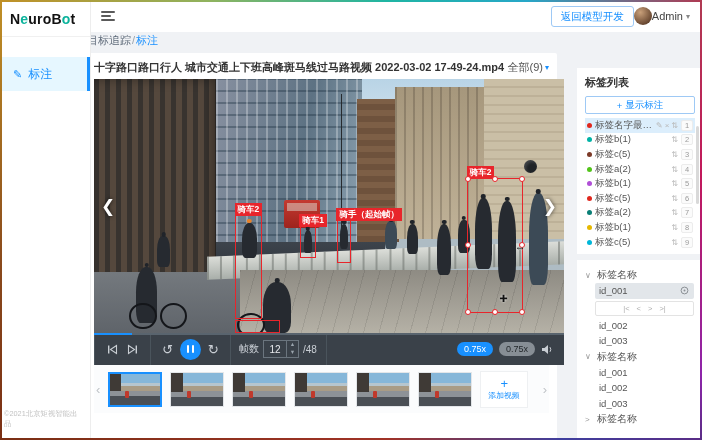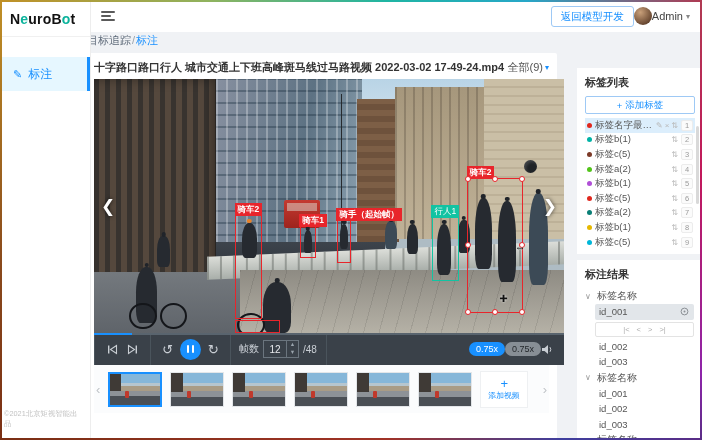--- a/index.html
+++ b/index.html
@@ -99,21 +99,21 @@
   
   .controls{position:relative;width:470px;height:32px;background:#3a4149;display:flex;align-items:stretch;color:#c9ced4;}
   .prog{position:absolute;left:0;top:0;width:100%;height:2px;background:#59646e;}
   .prog i{display:block;width:8%;height:100%;background:#1890ff;}
   .cseg{display:flex;align-items:center;border-left:1px solid #4a545c;padding:0 8px;box-sizing:border-box;}
   .cseg:first-child{border-left:none;}
   .time{width:126px;font-size:10px;letter-spacing:.2px;}
   .seg-skip{width:56px;justify-content:space-around;}
   .seg-play{width:80px;justify-content:space-around;}
   .seg-frame{width:96px;gap:4px;font-size:10px;}
-  .seg-speed{flex:1;justify-content:flex-end;padding-right:10px;text-align:center;}
+  .seg-speed{flex:1;justify-content:flex-end;gap:6px;padding-right:10px;text-align:center;}
   .ic-btn{cursor:pointer;display:flex;align-items:center;}
   .spin10{font-size:13px;color:#c9ced4;cursor:pointer;line-height:1;}
   .pause{width:21px;height:21px;border-radius:50%;background:#1890ff;display:flex;align-items:center;justify-content:center;gap:2.5px;cursor:pointer;}
   .pause i{width:2.5px;height:8px;background:#fff;border-radius:1px;}
   .finput{display:flex;border:1px solid #6b757e;height:18px;box-sizing:border-box;}
   .finput input{width:22px;background:transparent;border:none;outline:none;color:#e8eaed;font-size:10px;text-align:center;padding:0;}
   .spin{width:11px;border-left:1px solid #6b757e;display:flex;flex-direction:column;align-items:center;justify-content:space-around;cursor:pointer;}
   .spin b{font-size:5.5px;color:#9aa4ad;line-height:1;font-weight:normal;}
   .pill{font-size:9px;border-radius:8px;padding:2px 7px;cursor:pointer;}
   .pill.blue{background:#1890ff;color:#fff;}
@@ -244,23 +244,20 @@
 
         <div class="bx red" style="left:30%;top:53.5%;width:5.8%;height:41%;">
           <span class="tag red">骑车2</span>
         </div>
         <div class="bx red" style="left:43.8%;top:57.8%;width:3.4%;height:12.5%;text-align:right;">
           <span class="tag red">骑车1</span>
         </div>
         <div class="bx red" style="left:51.7%;top:55.4%;width:3%;height:17%;">
           <span class="tag red">骑手（起始帧）</span>
         </div>
-        <div class="bx teal" style="left:71.9%;top:54.3%;width:5.8%;height:25.4%;">
-          <span class="tag teal">行人1</span>
-        </div>
         <div class="bx red" style="left:79.4%;top:38.8%;width:11.8%;height:53.2%;">
           <span class="tag red">骑车2</span>
           <span class="hd" style="left:0;top:0;"></span>
           <span class="hd" style="left:50%;top:0;"></span>
           <span class="hd" style="left:100%;top:0;"></span>
           <span class="hd" style="left:0;top:50%;"></span>
           <span class="hd" style="left:100%;top:50%;"></span>
           <span class="hd" style="left:0;top:100%;"></span>
           <span class="hd" style="left:50%;top:100%;"></span>
           <span class="hd" style="left:100%;top:100%;"></span>
@@ -349,21 +346,21 @@
         <span class="tnav r">›</span>
       </div>
     </div>
   </div>
 
   <aside class="rsb">
     <div class="panel p-labels">
       <div class="p-title">标签列表</div>
       <button class="add-label">
         <span>+</span>
-        <span>添加标签</span>
+        <span>显示标注</span>
       </button>
 
       <div class="lrow sel">
         <span class="dot" style="background: rgb(224, 40, 30);"></span>
         <span class="lname">标签名字最长数...</span>
         <span class="li">✎</span>
         <span class="li">×</span>
         <span class="li">⇅</span>
         <span class="lnum">1</span>
       </div>
@@ -412,21 +409,20 @@
       <div class="lrow">
         <span class="dot" style="background: rgb(0, 183, 217);"></span>
         <span class="lname">标签c(5)</span>
         <span class="li">⇅</span>
         <span class="lnum">9</span>
       </div>
       <div class="lscroll"></div>
     </div>
 
     <div class="panel p-results">
-      <div class="p-title">标注结果</div>
 
       <div class="grow">
         <span class="car">∨</span>
         <span>标签名称</span>
       </div>
       <div class="irow sel">
         <span class="iname">id_001</span>
         <span class="ric">
           <svg width="9" height="9" viewBox="0 0 9 9">
               <circle cx="4.5" cy="4.5" r="3.4" fill="none" stroke="#8c9196" stroke-width="1"></circle>

